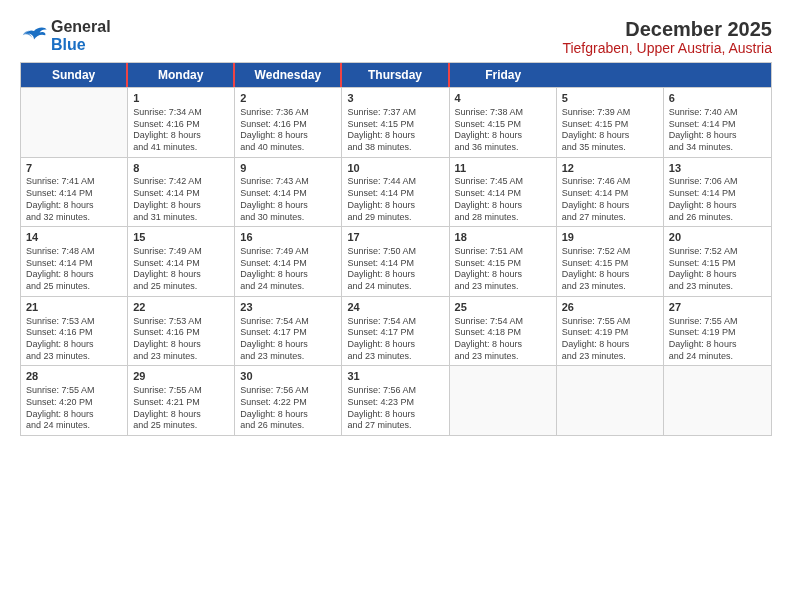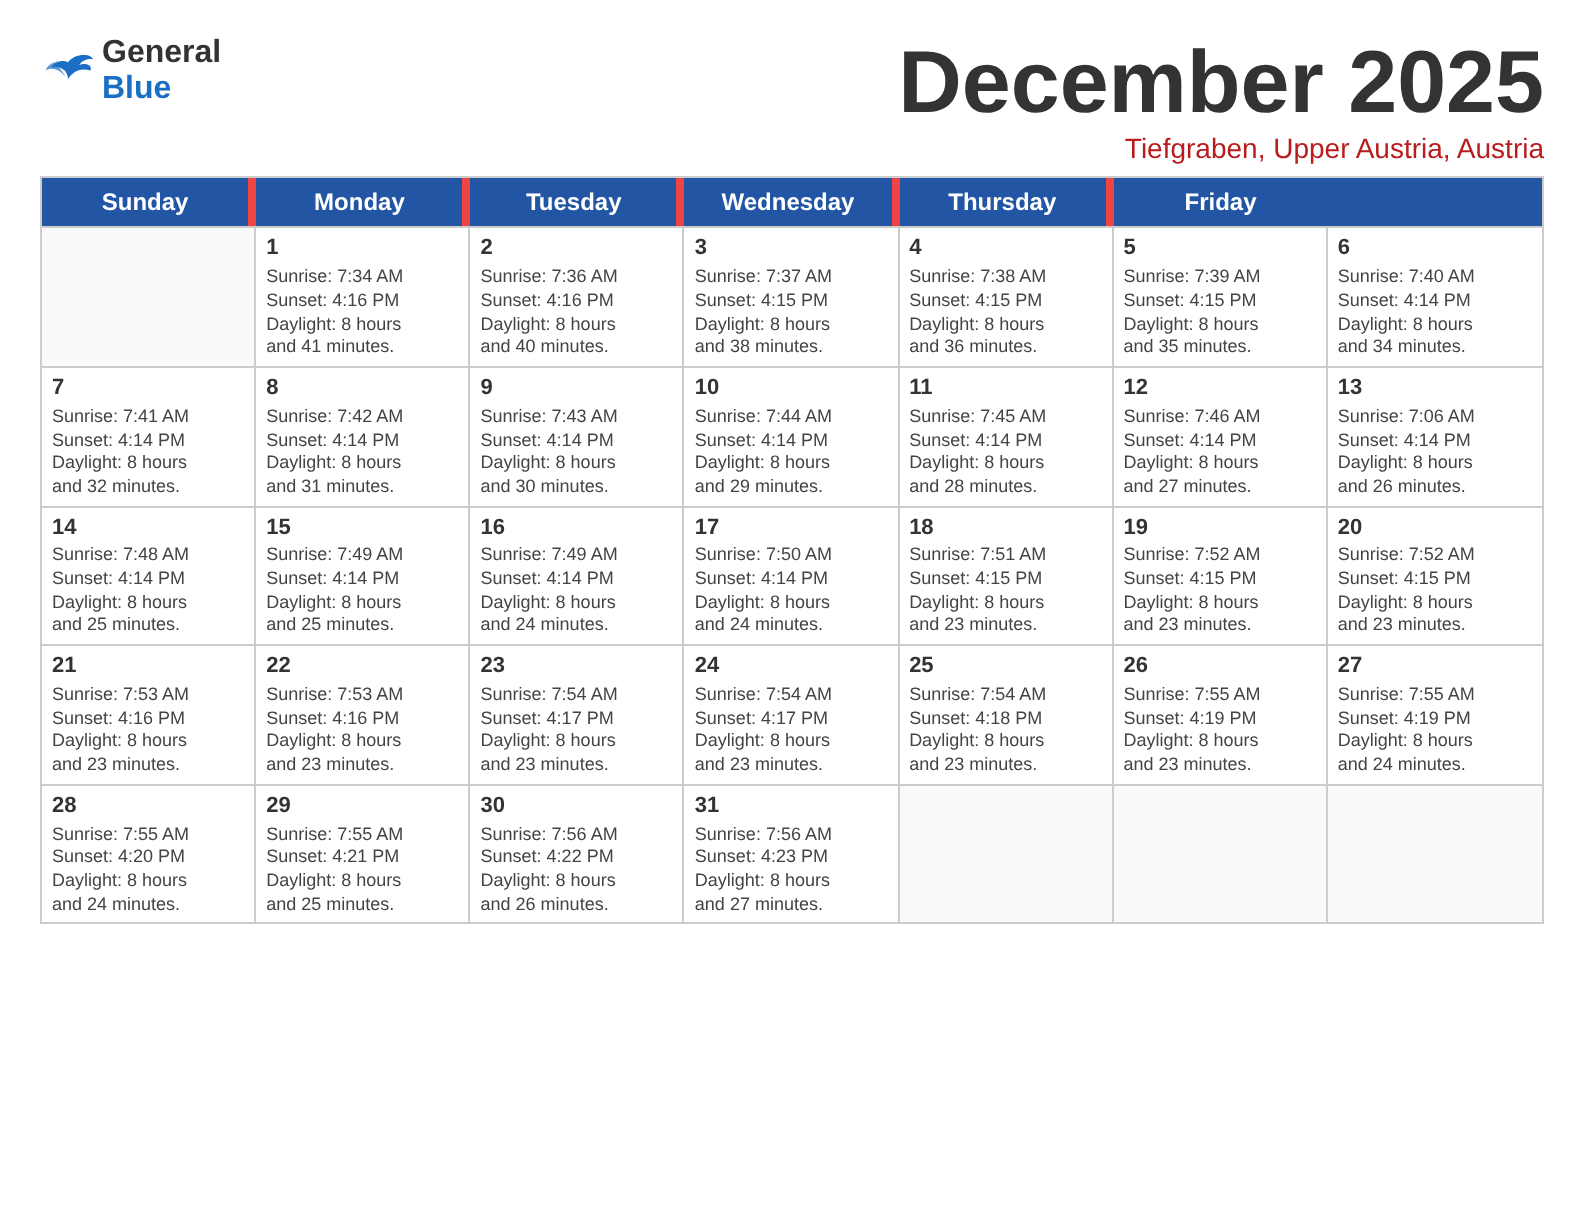--- a/index.html
+++ b/index.html
@@ -28,21 +28,21 @@
       display: flex;
       flex-direction: column;
       align-items: flex-start;
     }
     .logo-general { color: #333; }
     .logo-blue { color: #1a6fc4; }
     .title-block {
       text-align: right;
     }
     .month-title {
-      font-size: 44px;
+      font-size: 20px;
       font-weight: bold;
       color: #333;
       line-height: 1.1;
     }
     .location {
       font-size: 14px;
       color: #b91c1c;
     }
     .calendar {
       flex: 1;
@@ -54,21 +54,21 @@
       display: grid;
       grid-template-columns: repeat(7, 1fr);
       background: #2255a4;
     }
     .cal-header-cell {
       color: #fff;
       font-size: 12px;
       font-weight: bold;
       text-align: center;
       padding: 5px 2px;
-      border-right: 4px solid #ef4444;
+      border-right: 2px solid #ef4444;
     }
     .cal-header-cell:last-child { border-right: none; }
     .cal-body {
       flex: 1;
       display: flex;
       flex-direction: column;
     }
     .cal-row {
       display: grid;
       grid-template-columns: repeat(7, 1fr);
@@ -127,21 +127,20 @@
     <div class="title-block">
       <div class="month-title">December 2025</div>
       <div class="location">Tiefgraben, Upper Austria, Austria</div>
     </div>
   </div>
 
   <div class="calendar">
     <div class="cal-header">
     <div class="cal-header-cell">Sunday</div>
         <div class="cal-header-cell">Monday</div>
-        <div class="cal-header-cell">Tuesday</div>
         <div class="cal-header-cell">Wednesday</div>
         <div class="cal-header-cell">Thursday</div>
         <div class="cal-header-cell">Friday</div>
       </div>
     <div class="cal-body">
     <div class="cal-row">
           <div class="cal-cell empty"></div>
           <div class="cal-cell">
             <span class="day-num">1</span>
             <div class="cell-text">Sunrise: 7:34 AM</div>

